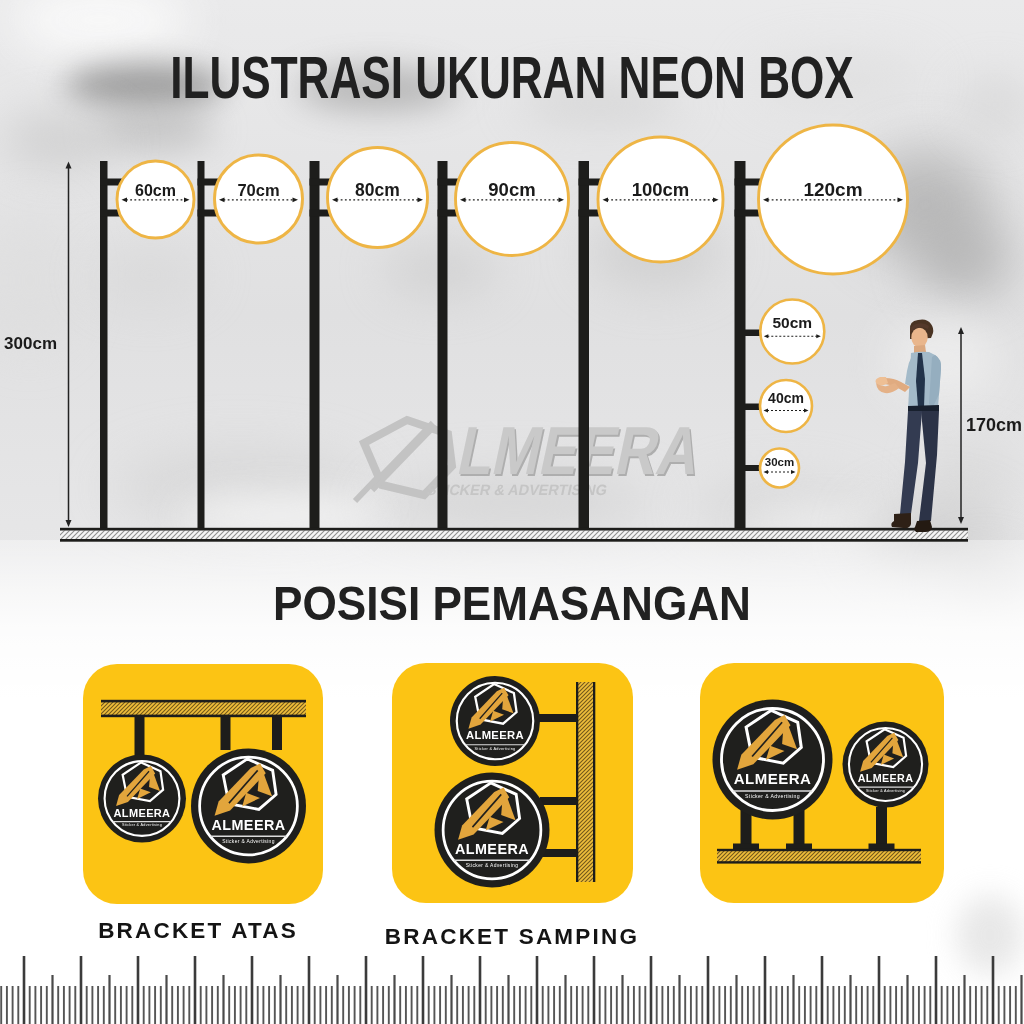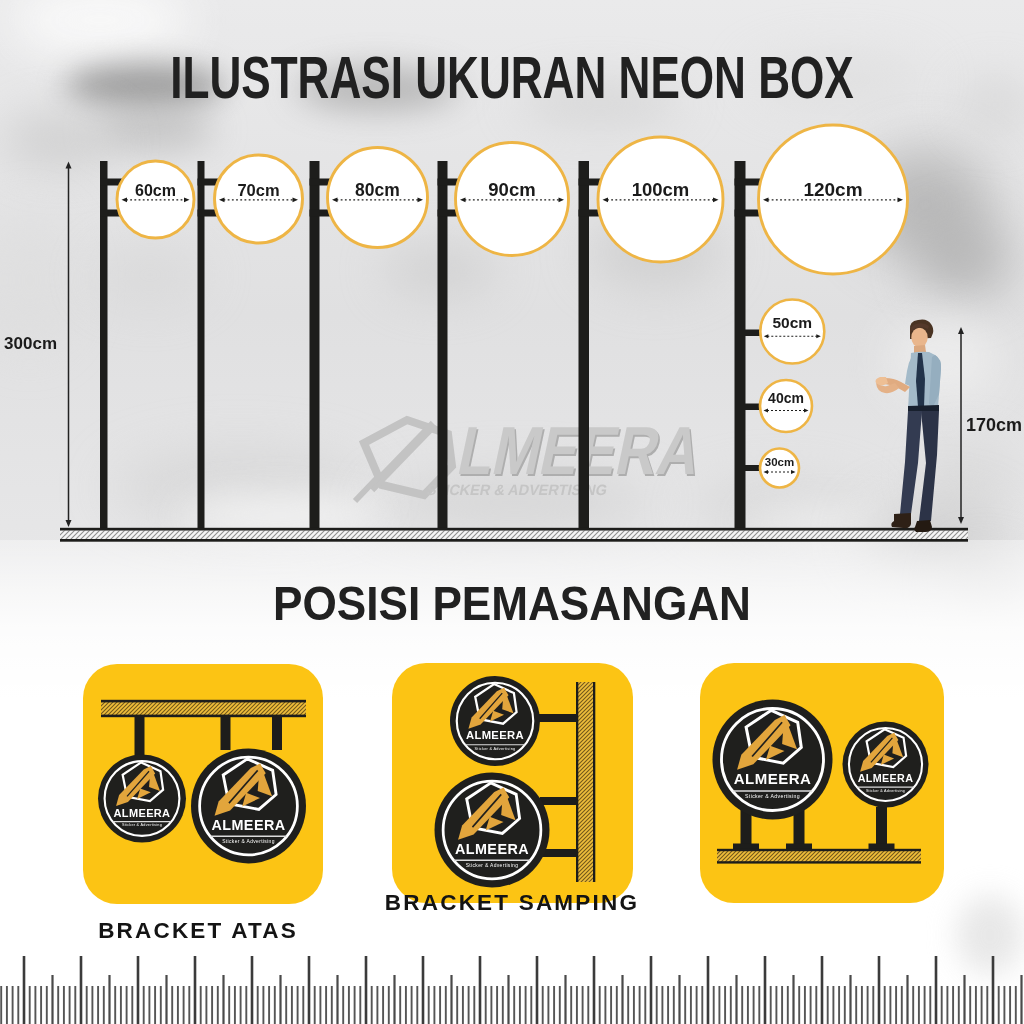--- a/index.html
+++ b/index.html
@@ -203,21 +203,21 @@
 <rect x="86" y="180.5" width="26" height="5.5" fill="#1d1d1b"></rect>
 <rect x="168.5" y="180.5" width="26" height="5.5" fill="#1d1d1b"></rect>
 <rect x="17" y="187" width="204" height="12.5" fill="url(#hatchY)"></rect>
 <rect x="17" y="185.8" width="204" height="2.4" fill="#1d1d1b"></rect>
 <rect x="17" y="198.2" width="204" height="2.4" fill="#1d1d1b"></rect>
 <use href="#badge" transform="translate(12.5,36.5) scale(1.200)"></use>
 <use href="#badge" transform="translate(142.5,58.5) scale(0.860)"></use>
 </svg>
     </div>
 <div class="blab" style="left:48px;top:918px;">BRACKET ATAS</div>
-<div class="blab" style="left:362px;top:890px;">BRACKET SAMPING</div>
+<div class="blab" style="left:362px;top:924px;">BRACKET SAMPING</div>
 <div class="blob" style="left:935px;top:870px;width:110px;height:130px;background:radial-gradient(ellipse closest-side,#e2e2e2 0%,#e2e2e2 50%,rgba(255,255,255,0) 72%);filter:blur(14px);opacity:.8;"></div>
 <svg width="1024" height="70" viewBox="0 0 1024 70" style="position:absolute;left:0;top:954px">
       <rect x="0.25" y="32" width="1.9" height="38" fill="#555555"></rect>
       <rect x="5.95" y="32" width="1.9" height="38" fill="#555555"></rect>
       <rect x="11.65" y="32" width="1.9" height="38" fill="#555555"></rect>
       <rect x="17.35" y="32" width="1.9" height="38" fill="#555555"></rect>
       <rect x="22.70" y="2" width="2.6" height="68" fill="#3b3b3b"></rect>
       <rect x="28.75" y="32" width="1.9" height="38" fill="#555555"></rect>
       <rect x="34.45" y="32" width="1.9" height="38" fill="#555555"></rect>
       <rect x="40.15" y="32" width="1.9" height="38" fill="#555555"></rect>

